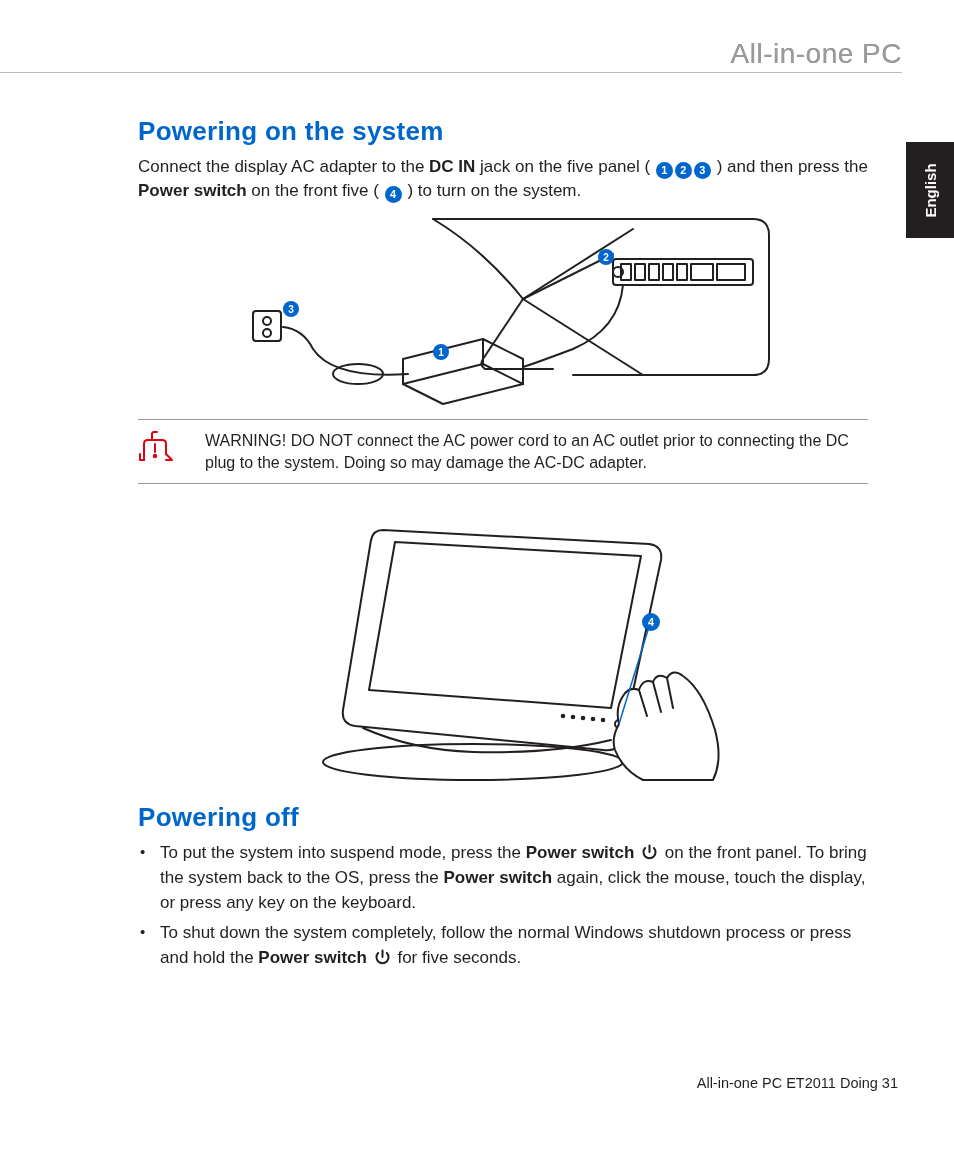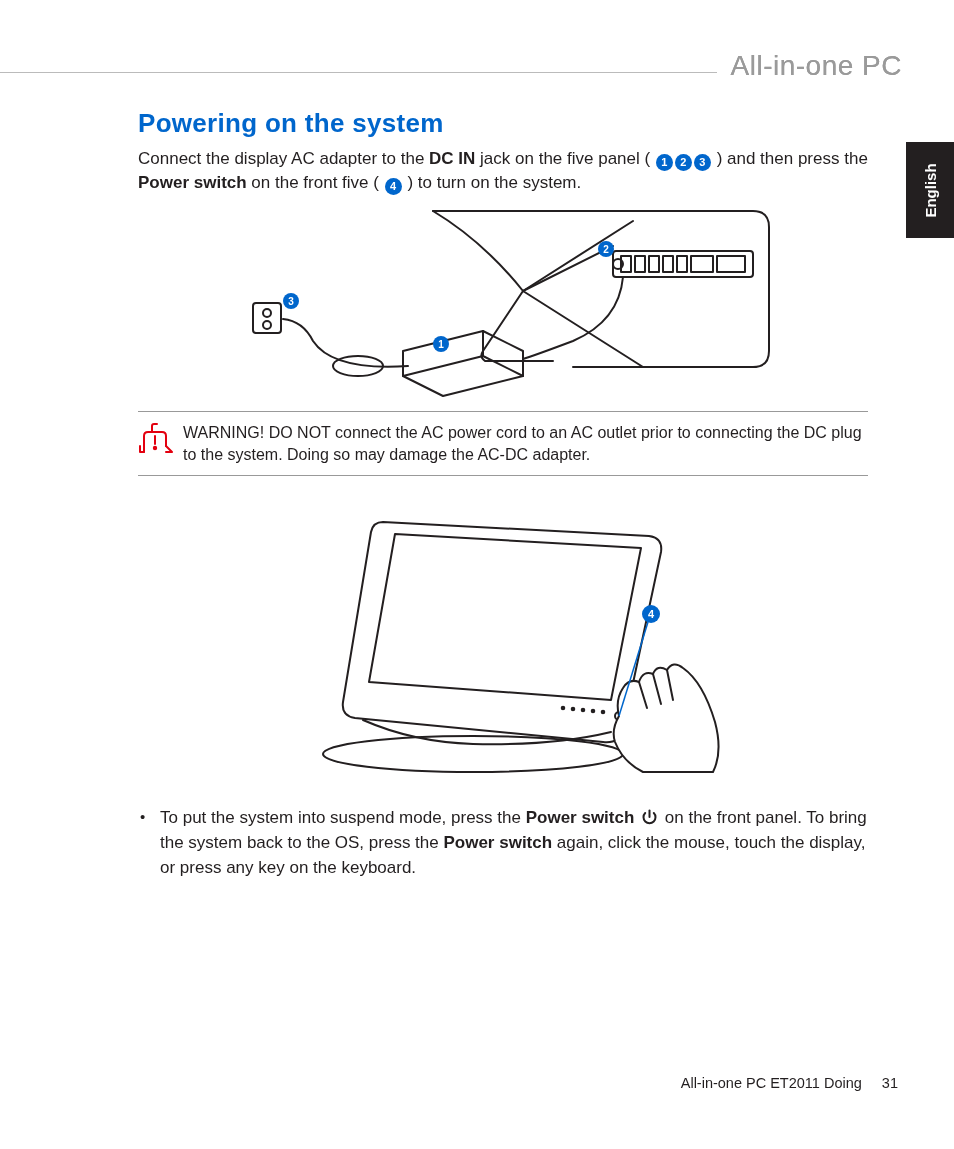--- a/index.html
+++ b/index.html
@@ -13,21 +13,21 @@
   }
   .rule-top {
     position: absolute;
     top: 72px;
     left: 0;
     right: 52px;
     border-top: 1px solid #bbb;
   }
   .header-brand {
     position: absolute;
-    top: 50px;
+    top: 38px;
     right: 52px;
     font-size: 28px;
     letter-spacing: 0.5px;
     color: #9a9a9a;
     font-weight: 400;
     background: #fff;
     padding-left: 14px;
     text-shadow: 0 0 0 #999;
   }
   .lang-tab {
@@ -43,21 +43,21 @@
     display: flex;
     align-items: center;
     justify-content: center;
   }
   .lang-tab span {
     transform: rotate(-90deg);
     white-space: nowrap;
   }
   .content {
     position: absolute;
-    top: 108px;
+    top: 116px;
     left: 138px;
     width: 730px;
   }
   h2.section {
     color: #0066cc;
     font-size: 26px;
     font-weight: 800;
     letter-spacing: 0.3px;
     margin-bottom: 8px;
     font-family: "Arial Black", Arial, sans-serif;
@@ -84,36 +84,36 @@
   }
   .fig {
     display: flex;
     justify-content: center;
     margin: 6px 0;
   }
   .fig svg { display: block; }
   .warn-row {
     display: flex;
     align-items: flex-start;
-    gap: 7px;
+    gap: 29px;
     border-top: 1px solid #999;
     border-bottom: 1px solid #999;
     padding: 10px 0 10px 0;
     margin-top: 10px;
   }
   .warn-text {
     font-size: 16px;
     line-height: 1.35;
     flex: 1;
   }
   .sec2 { margin-top: 12px; }
   ul.bullets {
     list-style: none;
     padding-left: 22px;
-    margin-top: 24px;
+    margin-top: 8px;
   }
   ul.bullets li {
     position: relative;
     font-size: 17px;
     line-height: 1.45;
     margin-bottom: 6px;
   }
   ul.bullets li::before {
     content: "•";
     position: absolute;
@@ -126,21 +126,21 @@
     vertical-align: -3px;
     margin: 0 2px;
   }
   .footer {
     position: absolute;
     bottom: 58px;
     right: 56px;
     font-size: 14.5px;
     color: #231f20;
   }
-  .footer .pnum { margin-left: 16px; }
+  .footer .pnum { }
 </style>
 </head>
 <body>
 
 <div class="rule-top"></div>
 <div class="header-brand">All-in-one PC</div>
 
 <div class="lang-tab">
   <span>English</span>
 </div>
@@ -237,31 +237,42 @@
 
       <g font-family="Arial" font-size="11" font-weight="bold" text-anchor="middle" fill="#fff">
         <line x1="356" y1="234" x2="385" y2="140" stroke="#0066cc" stroke-width="1.5"></line>
         <circle cx="388" cy="132" r="9" fill="#0066cc"></circle>
         <text x="388" y="136">4</text>
       </g>
     </svg>
   </div>
 
   <div class="sec2">
+    <h2 class="section">Powering off</h2>
     <ul class="bullets">
       <li>
         <span>To put the system into suspend mode, press the </span><strong>Power switch</strong>
         <svg class="power-icon" width="17" height="17" viewBox="0 0 17 17">
             <g fill="none" stroke="#231f20" stroke-width="2" stroke-linecap="round">
               <path d="M8.5 1.5 L8.5 8"></path>
               <path d="M4.2 4 A6 6 0 1 0 12.8 4"></path>
             </g>
           </svg>
         <span> on the front panel. To bring the system back to the OS, press the </span><strong>Power switch</strong><span> again, click the mouse, touch the display, or press any key on the keyboard.</span>
       </li>
+      <li>
+        <span>To shut down the system completely, follow the normal Windows shutdown process or press and hold the </span><strong>Power switch</strong>
+        <svg class="power-icon" width="17" height="17" viewBox="0 0 17 17">
+            <g fill="none" stroke="#231f20" stroke-width="2" stroke-linecap="round">
+              <path d="M8.5 1.5 L8.5 8"></path>
+              <path d="M4.2 4 A6 6 0 1 0 12.8 4"></path>
+            </g>
+          </svg>
+        <span> for five seconds.</span>
+      </li>
     </ul>
   </div>
 
 </div>
 
 <div class="footer">
   <span>All-in-one PC ET2011 Doing</span>
   <span class="pnum">31</span>
 </div>
 

